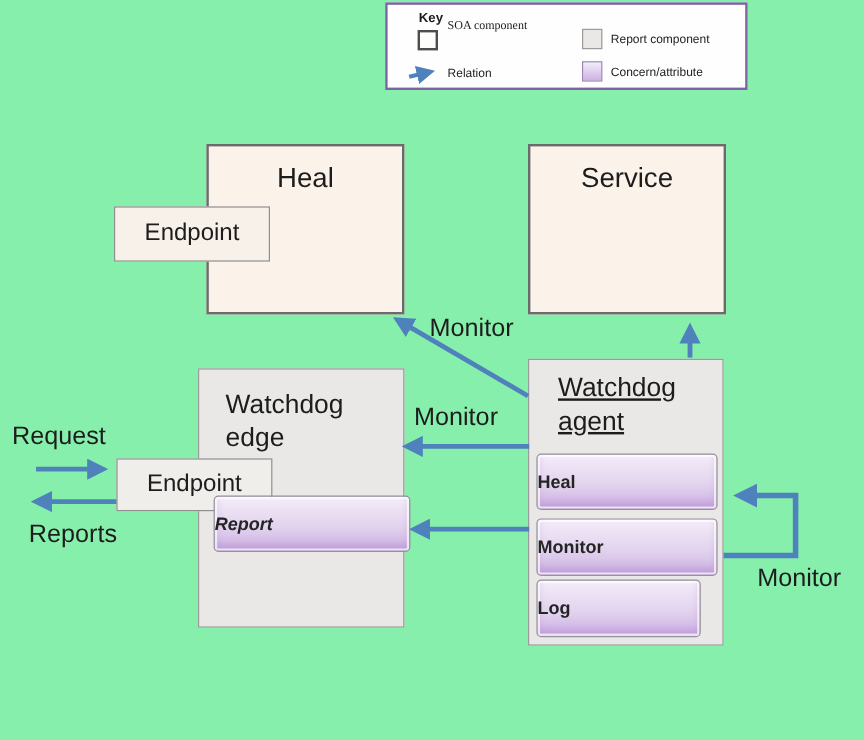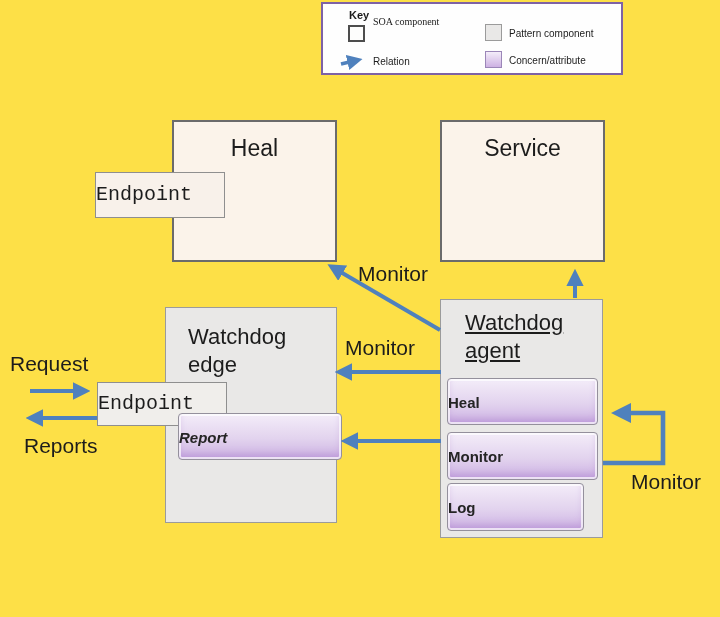--- a/index.html
+++ b/index.html
@@ -4,21 +4,21 @@
 <style>
   :root{
     --accent-blue:#4f81bd; --key-border:#7e62a5;
     --soa-fill:#fbf3ea; --soa-border:#6b6b6b;
     --endpoint-fill:#f8f1ea; --endpoint-bottom-fill:#f0eeeb; --endpoint-border:#8f8f8f;
     --pattern-fill:#e9e8e7; --pattern-border:#9b9b9b;
     --concern-top:#f4edf9; --concern-mid:#e2d3ee; --concern-bottom:#cdb1e3; --concern-border:#94909c;
     --text:#1c1c1c;
   }
   html,body{margin:0;padding:0;background:#fff;}
-  #stage{position:relative;width:720px;height:617px;background:#fde047;overflow:hidden;
+  #stage{position:relative;width:720px;height:617px;background:#86efac;overflow:hidden;
          font-family:"Liberation Sans","DejaVu Sans",sans-serif;color:var(--text);}
   .abs{position:absolute;}
   
   .keybox{left:321px;top:2px;width:302px;height:73px;background:#fefefe;border:2px solid var(--key-border);box-sizing:border-box;}
   .key-title{left:26px;top:5px;font-size:11px;font-weight:bold;}
   .swatch{width:17px;height:17px;box-sizing:border-box;}
   .sw-soa{left:25px;top:21px;background:#fdfdfc;border:2px solid #4d4d4d;}
   .sw-pattern{left:162px;top:20px;background:var(--pattern-fill);border:1px solid var(--pattern-border);}
   .sw-concern{left:162px;top:47px;background:linear-gradient(180deg,var(--concern-top),var(--concern-bottom));border:1px solid #9b86b8;}
   .key-label{font-size:10px;}
@@ -27,21 +27,21 @@
   .edge{left:172px;top:120px;width:165px;height:142px;}
   .service{left:440px;top:120px;width:165px;height:142px;}
   .boxtitle{display:block;text-align:center;padding-top:13px;font-size:23px;}
   .patternbox{background:var(--pattern-fill);border:1.5px solid var(--pattern-border);box-sizing:border-box;}
   .wedge{left:165px;top:307px;width:172px;height:216px;}
   .wagent{left:440px;top:299px;width:163px;height:239px;}
   .wtitle{font-size:22px;line-height:28px;}
   .wedge .wtitle{padding:15px 0 0 22px;}
   .wagent .wtitle{padding:9px 0 0 24px;}
   .endpoint{z-index:3;border:1.5px solid var(--endpoint-border);box-sizing:border-box;
-            font-size:20px;text-align:left;font-family:Liberation Mono, monospace;}
+            font-size:20px;text-align:center;}
   .ep-top{left:95px;top:172px;width:130px;height:46px;line-height:43px;background:var(--endpoint-fill);}
   .ep-bottom{left:97px;top:382px;width:130px;height:44px;line-height:41px;background:var(--endpoint-bottom-fill);}
   .concern{z-index:3;border:1px solid var(--concern-border);border-radius:4px;box-sizing:border-box;
            background:linear-gradient(180deg,var(--concern-top) 0%,var(--concern-mid) 55%,var(--concern-bottom) 100%);
            box-shadow:inset 0 0 0 2px rgba(255,255,255,.7), inset 0 -5px 7px rgba(158,108,198,.35);
            font-weight:bold;font-size:15px;color:#242424;}
   .heal{left:447px;top:378px;width:151px;height:47px;line-height:47px;}
   .cmonitor{left:447px;top:432px;width:151px;height:48px;line-height:48px;}
   .log{left:447px;top:483px;width:137px;height:48px;line-height:48px;}
   .report{left:178px;top:413px;width:164px;height:47px;line-height:47px;font-style:italic;}
@@ -61,21 +61,21 @@
 </head>
 <body>
 
 <div id="stage">
 
   <div class="abs keybox">
     <div class="abs key-title">Key</div>
     <div class="abs swatch sw-soa"></div>
     <div class="abs key-label" style="left:50px;top:12px;font-family:Liberation Serif, serif;">SOA component</div>
     <div class="abs swatch sw-pattern"></div>
-    <div class="abs key-label" style="left:186px;top:24px;">Pattern component</div>
+    <div class="abs key-label" style="left:186px;top:24px;">Report component</div>
     <div class="abs key-label" style="left:50px;top:52px;">Relation</div>
     <div class="abs swatch sw-concern"></div>
     <div class="abs key-label" style="left:186px;top:51px;">Concern/attribute</div>
   </div>
 
   <div class="abs soabox edge">
     <span class="boxtitle">Heal</span>
   </div>
   <div class="abs soabox service">
     <span class="boxtitle">Service</span>

